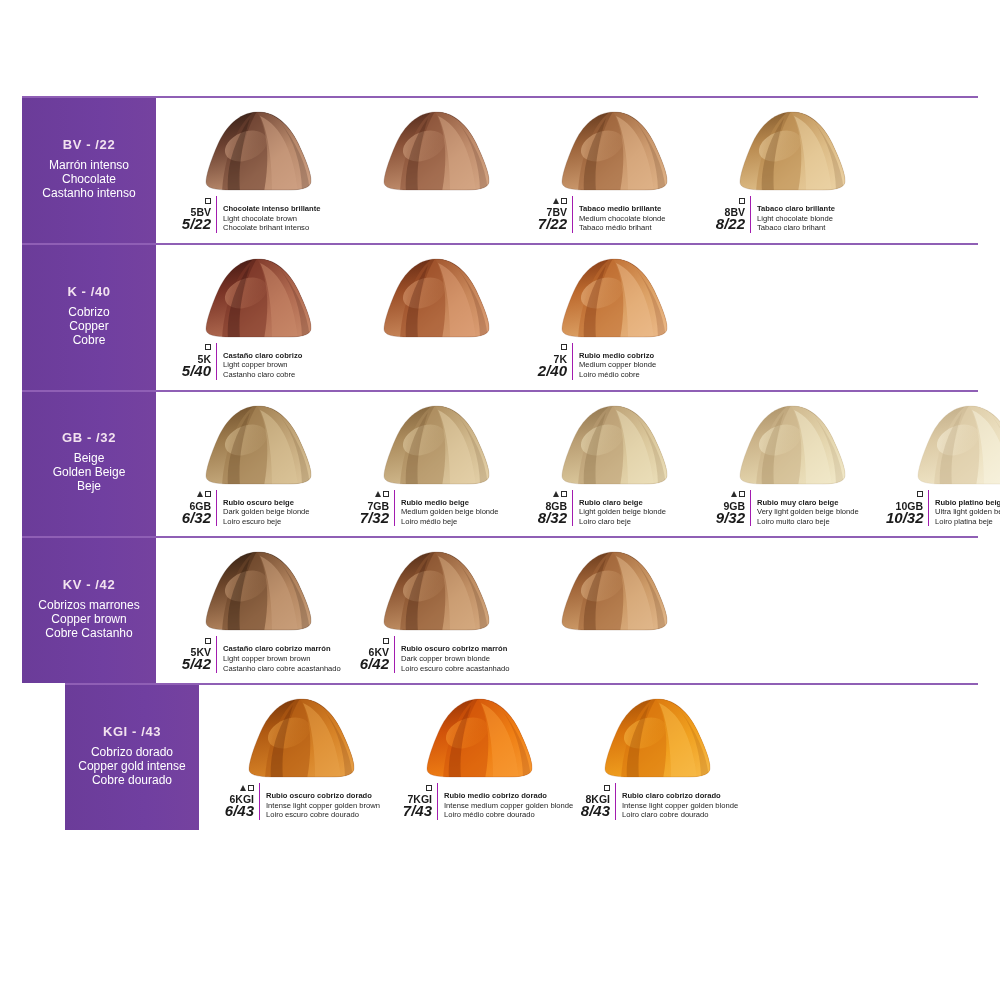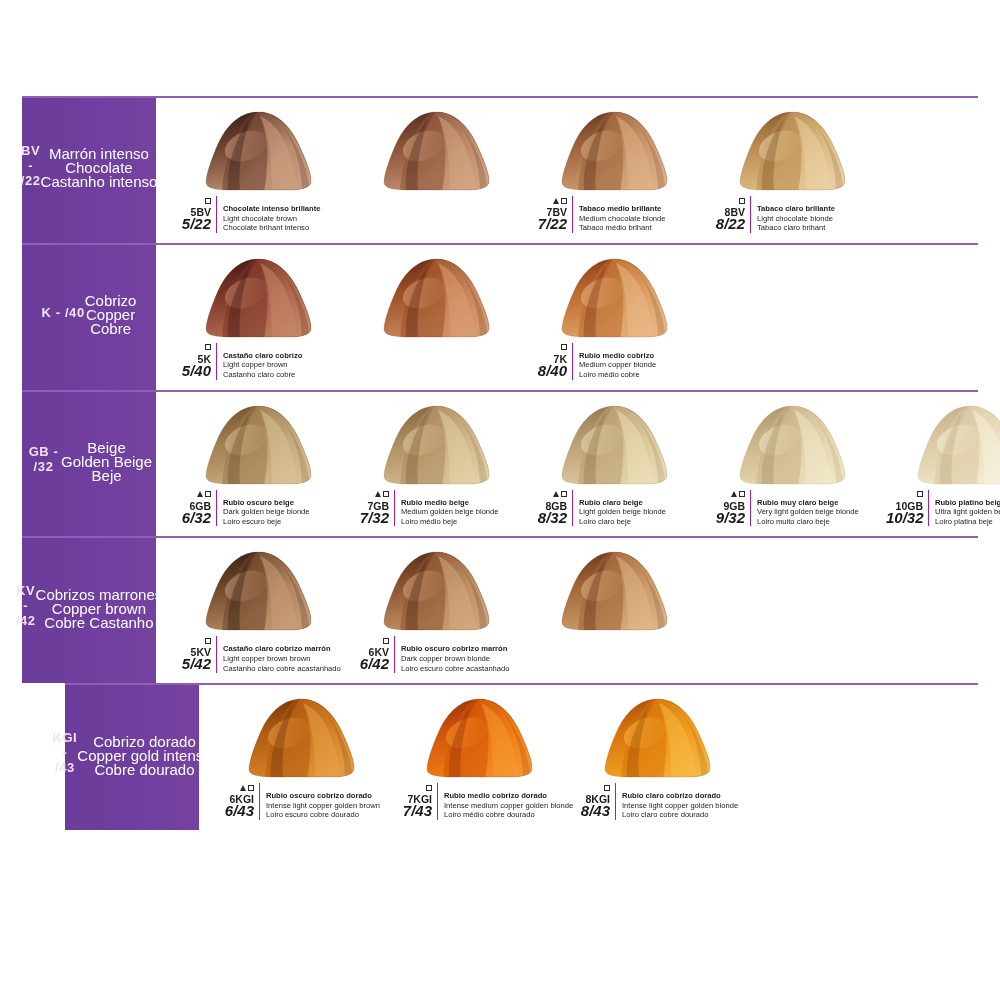--- a/index.html
+++ b/index.html
@@ -30,36 +30,36 @@
 
   
   .famcell{
     width:134px;
     flex:0 0 134px;
     background:#6f3f9e;
     background:linear-gradient(90deg,#6b3c99 0%,#703fa0 60%,#75429f 100%);
     color:#ffffff;
     position:relative;
     display:flex;
-    flex-direction:row;
+    flex-direction:column;
     justify-content:center;
     align-items:center;
     text-align:center;
     padding:6px 4px 10px 4px;
     box-sizing:border-box;
   }
   .famcode{
     font-size:13px;
     font-weight:bold;
     letter-spacing:.6px;
     color:#f2e2ef;
     margin-bottom:6px;
   }
   .famnames{
-    font-size:15px;
+    font-size:12px;
     line-height:14px;
     color:#ffffff;
     font-weight:normal;
   }
   .famnames div{white-space:nowrap;}
 
   
   .swatches{
     flex:1 1 auto;
     display:flex;
@@ -482,21 +482,21 @@
     <path d="M60 2 C 42 2, 28 16, 20 34 C 12 52, 8 66, 8 72 C 8 78, 16 80, 34 80 L 90 80 C 106 80, 113 77, 113 71 C 113 63, 108 50, 100 33 C 91 15, 78 2, 60 2 Z" fill="none" stroke="#7a3312" stroke-opacity="0.25" stroke-width="0.8"></path>
   </svg>
               </div>
       </div>
       <div class="info">
         <div class="codes">
           <div class="marks">
                   <span class="sq"></span>
                 </div>
           <div class="c1">7K</div>
-          <div class="c2">8/40</div>
+          <div class="c2">2/40</div>
         </div>
         <div class="namebox">
           <div class="nm b">Rubio medio cobrizo</div>
           <div class="nm">Medium copper blonde</div>
           <div class="nm">Loiro médio cobre</div>
         </div>
       </div>
           </div>
         </div>
       </div>

